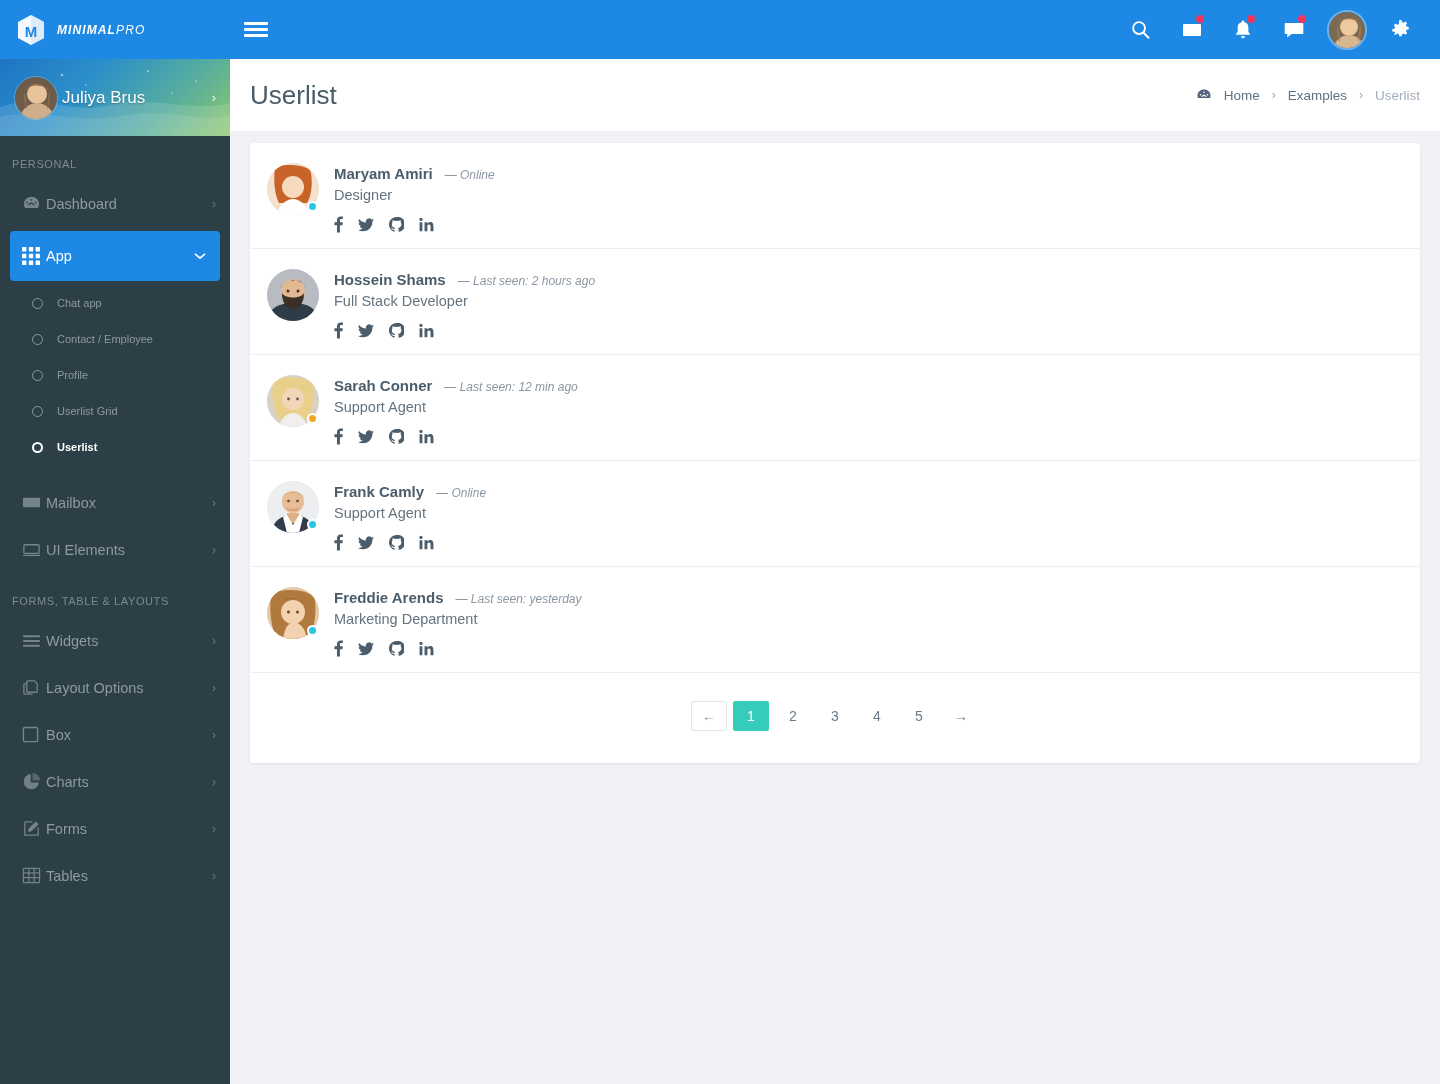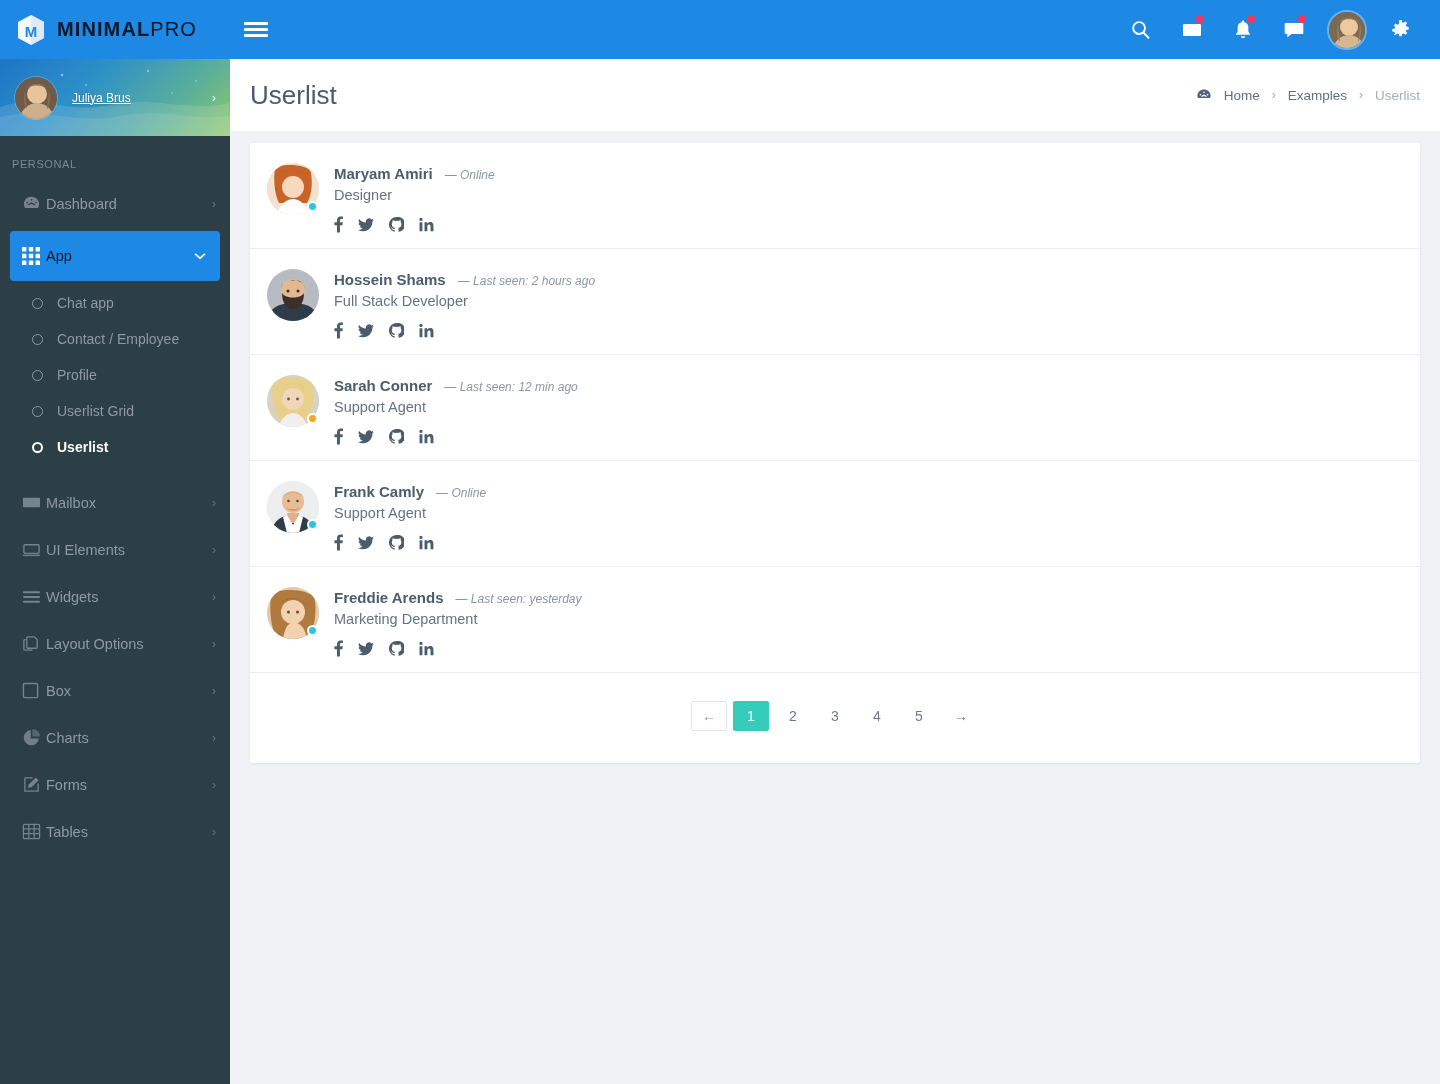--- a/index.html
+++ b/index.html
@@ -22,43 +22,43 @@
   .brand {
     height: 59px; background: #1e88e5;
     display: flex; align-items: center; padding-left: 16px;
   }
   .brand-logo {
     width: 30px; height: 32px; margin-right: 11px;
     flex: none; position: relative;
   }
   .brand-logo svg { display: block; }
   .brand-text {
-    color: #0f172a; font-size: 20px; letter-spacing: 1.1px; font-weight: 700;
+    color: #ffffff; font-size: 12px; letter-spacing: 1.1px; font-weight: 700;
     white-space: nowrap;
+    font-style: italic;
   }
   .brand-text .light { font-weight: 300; }
 
   .profile-banner {
     position: relative; height: 77px; overflow: hidden;
     background: linear-gradient(135deg, #1e74c4 0%, #2b8fc9 35%, #57ad9e 70%, #8fc96b 100%);
     display: flex; align-items: center; padding: 0 14px;
   }
   .profile-banner .wave {
     position: absolute; left: 0; bottom: 0; width: 100%; height: 100%;
     pointer-events: none;
   }
   .profile-avatar {
     width: 44px; height: 44px; border-radius: 50%;
     overflow: hidden; flex: none; z-index: 2;
     border: 1px solid rgba(255,255,255,.25);
   }
   .profile-name {
-    color: #fff; font-size: 12px; margin-left: 14px; z-index: 2;
+    color: #fff; font-size: 17px; margin-left: 4px; z-index: 2;
     text-shadow: 0 1px 2px rgba(0,0,0,.25);
-    text-decoration: underline;
   }
   .profile-chevron {
     margin-left: auto; color: #e7f3ff; font-size: 13px; z-index: 2;
   }
 
   .nav-section {
     color: #7c8a92; font-size: 11px; letter-spacing: .6px;
     padding: 22px 0 10px 12px; text-transform: uppercase;
   }
   .nav-item {
@@ -67,30 +67,30 @@
     color: #8d9aa2; font-size: 14.5px; cursor: pointer;
     position: relative;
   }
   .nav-item .ico {
     width: 24px; flex: none; display: flex; align-items: center;
     color: #75838b;
   }
   .nav-item .lbl { white-space: nowrap; }
   .nav-item .arrow { margin-left: auto; font-size: 12px; color: #6b7880; }
   .nav-item.active {
-    background: #1e88e5; color: #0f172a;
+    background: #1e88e5; color: #ffffff;
     margin: 4px 10px; border-radius: 4px; height: 50px;
     padding-left: 12px;
   }
   .nav-item.active .ico, .nav-item.active .arrow { color: #fff; }
 
   .sub-item {
     display: flex; align-items: center;
     height: 36px; padding-left: 32px;
-    color: #8d9aa2; font-size: 14px; cursor: pointer;
+    color: #8d9aa2; font-size: 11px; cursor: pointer;
   }
   .sub-item .dot {
     width: 11px; height: 11px; border-radius: 50%;
     border: 1.6px solid #8d9aa2; flex: none;
   }
   .sub-item .lbl { margin-left: 14px; }
   .sub-item.current { color: #fff; font-weight: 700; }
   .sub-item.current .dot { border-color: #fff; border-width: 2px; }
 
   
@@ -312,20 +312,21 @@
       <span class="ico">
         <svg width="19" height="19" viewBox="0 0 20 20" fill="none" stroke="currentColor" stroke-width="1.4">
             <rect x="2" y="5" width="16" height="9" rx="1"></rect>
             <line x1="1" y1="16.2" x2="19" y2="16.2"></line>
           </svg>
       </span>
       <span class="lbl">UI Elements</span>
       <span class="arrow">›</span>
     </div>
 
+    <div class="nav-section">FORMS, TABLE &amp; LAYOUTS</div>
 
     <div class="nav-item">
       <span class="ico">
         <svg width="19" height="14" viewBox="0 0 20 14" fill="currentColor">
             <rect x="1" y="1" width="18" height="2" rx="1"></rect>
             <rect x="1" y="6" width="18" height="2" rx="1"></rect>
             <rect x="1" y="11" width="18" height="2" rx="1"></rect>
           </svg>
       </span>
       <span class="lbl">Widgets</span>

